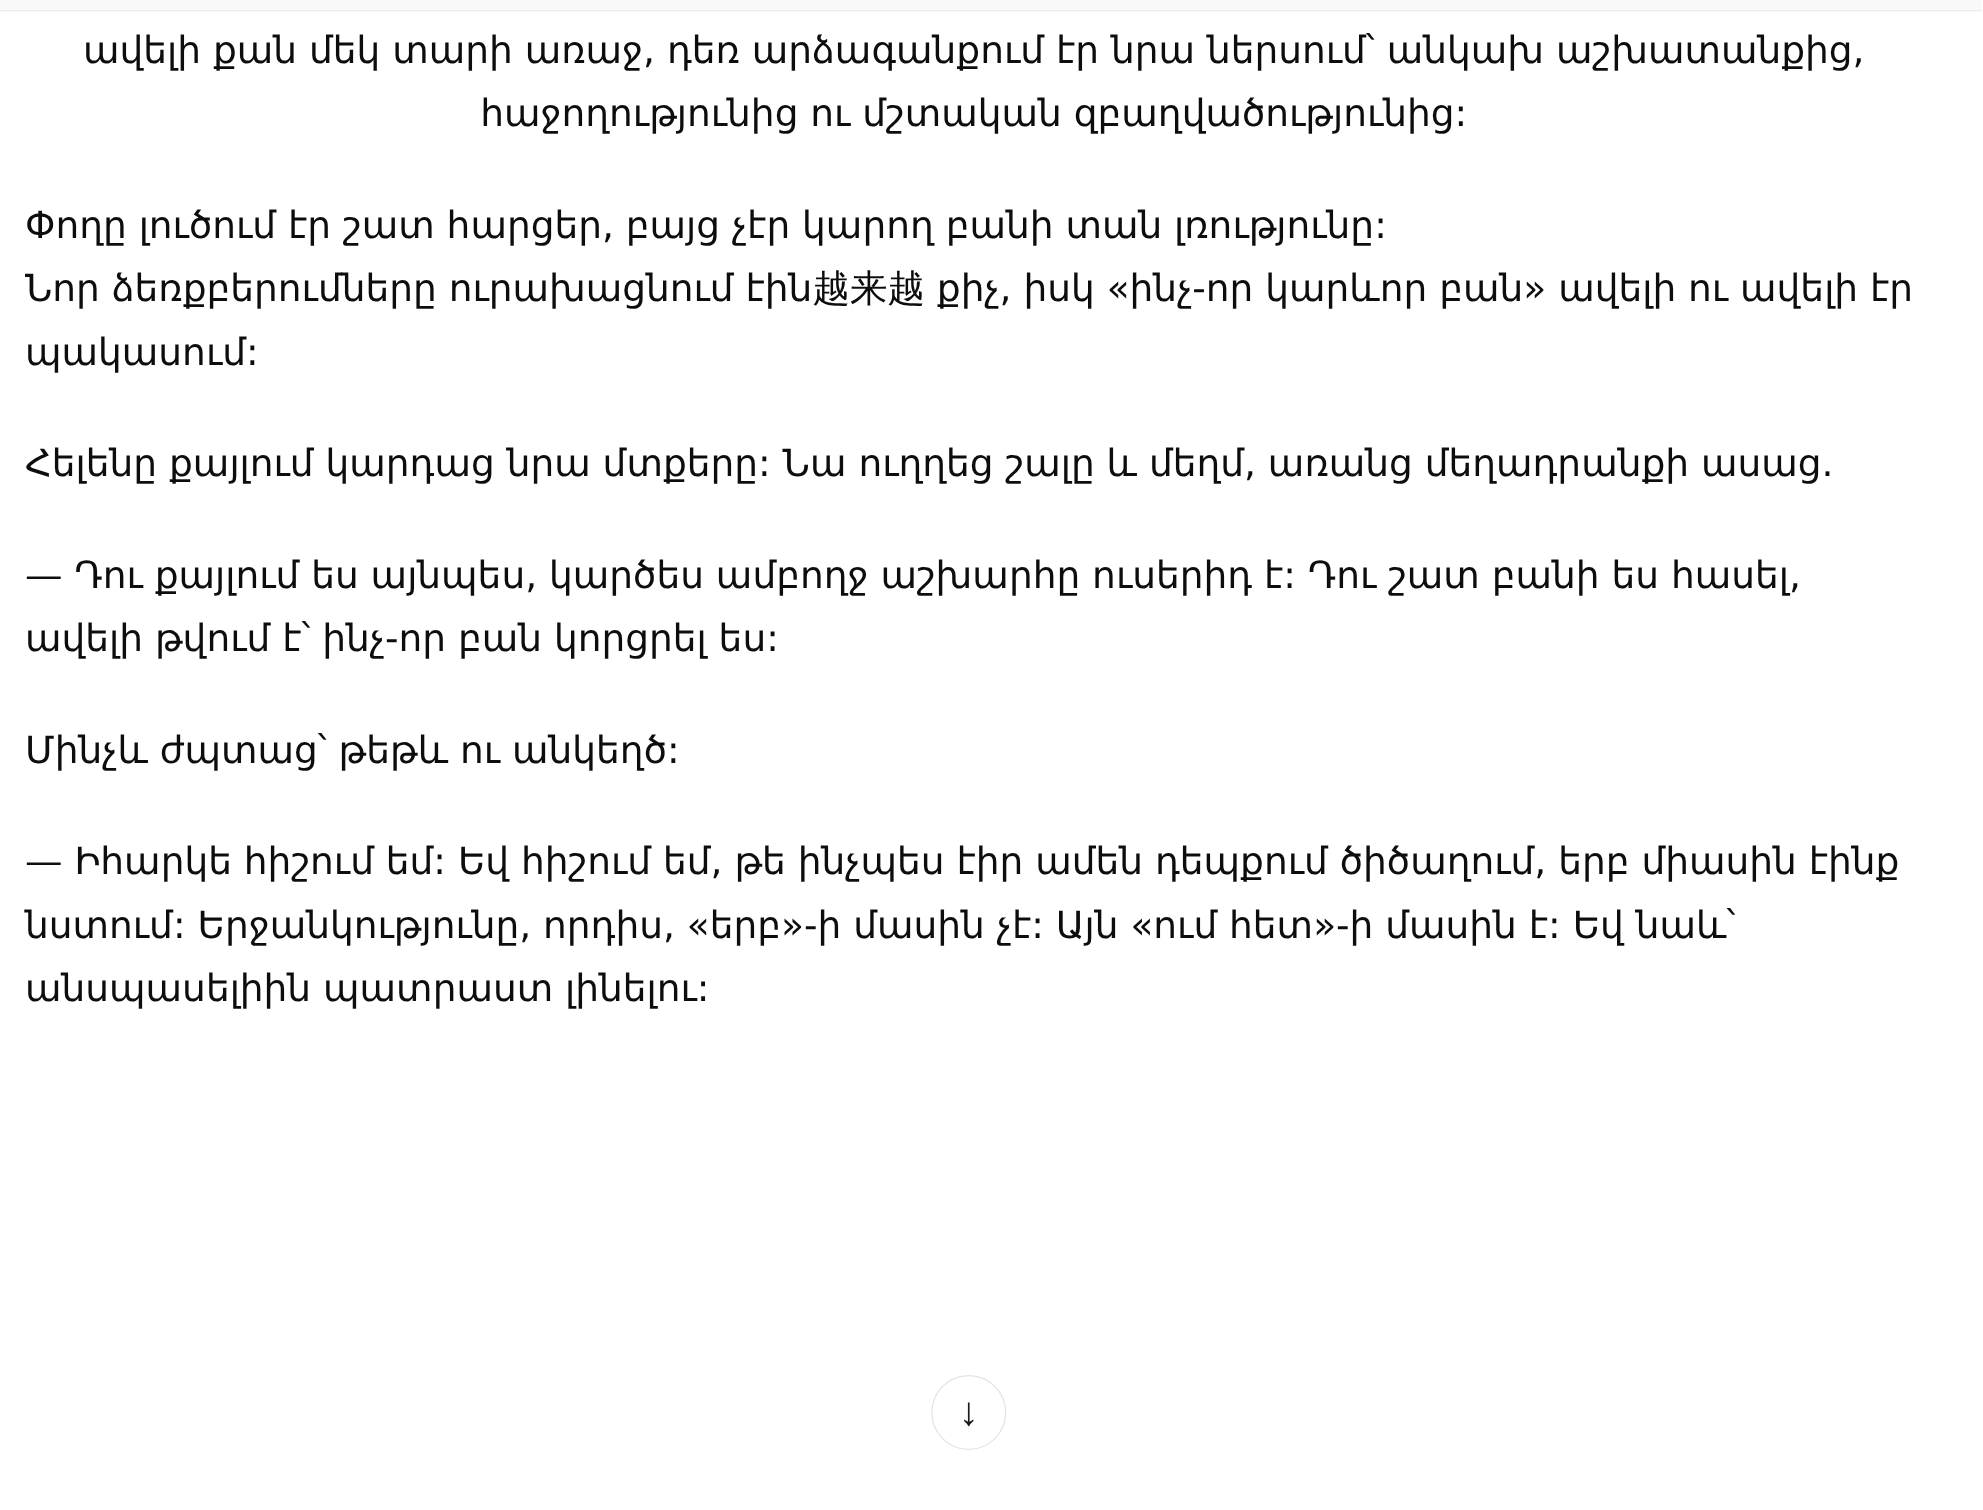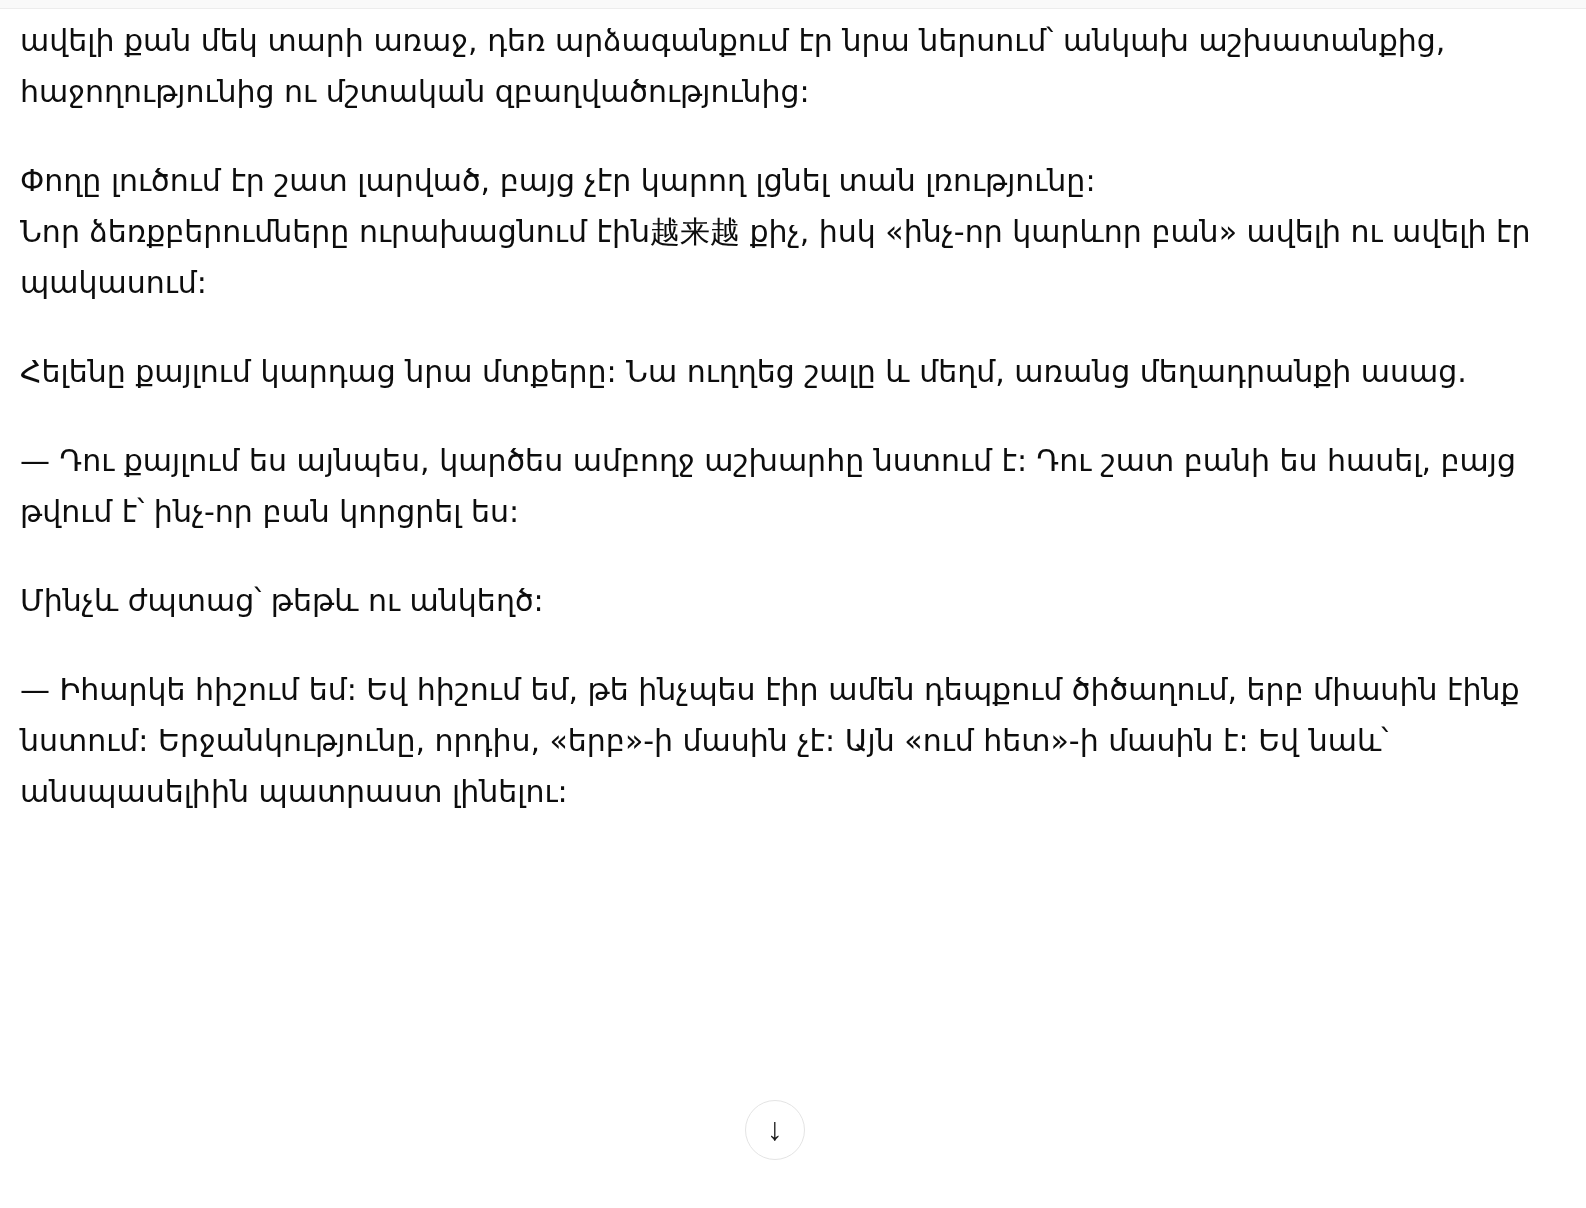--- a/index.html
+++ b/index.html
@@ -25,20 +25,21 @@
     font-size: 30px;
     line-height: 51px;
     font-weight: 400;
     letter-spacing: 0;
   }
   .message-content p {
     margin: 38px 0;
   }
   .message-content p:first-child {
     margin-top: 6px;
+    text-align: center;
   }
   .line {
     display: block;
   }
   .scroll-btn {
     position: absolute;
     left: 745px;
     top: 1100px;
     width: 60px;
     height: 60px;
@@ -61,27 +62,27 @@
 </style>
 </head>
 <body>
 
 <div class="top-strip"></div>
 
 <main class="message-content">
   <p>ավելի քան մեկ տարի առաջ, դեռ արձագանքում էր նրա ներսում՝ անկախ աշխատանքից, հաջողությունից ու մշտական զբաղվածությունից:</p>
 
   <p>
-    <span class="line">Փողը լուծում էր շատ լարված, բայց չէր կարող լցնել տան լռությունը:</span>
+    <span class="line">Փողը լուծում էր շատ հարցեր, բայց չէր կարող բանի տան լռությունը:</span>
     <span class="line">Նոր ձեռքբերումները ուրախացնում էին越来越 քիչ, իսկ «ինչ-որ կարևոր բան» ավելի ու ավելի էր պակասում:</span>
   </p>
 
   <p>Հելենը քայլում կարդաց նրա մտքերը: Նա ուղղեց շալը և մեղմ, առանց մեղադրանքի ասաց.</p>
 
-  <p>— Դու քայլում ես այնպես, կարծես ամբողջ աշխարհը նստում է: Դու շատ բանի ես հասել, բայց թվում է՝ ինչ-որ բան կորցրել ես:</p>
+  <p>— Դու քայլում ես այնպես, կարծես ամբողջ աշխարհը ուսերիդ է: Դու շատ բանի ես հասել, ավելի թվում է՝ ինչ-որ բան կորցրել ես:</p>
 
 
 
   <p>Մինչև ժպտաց՝ թեթև ու անկեղծ:</p>
 
   <p>— Իհարկե հիշում եմ: Եվ հիշում եմ, թե ինչպես էիր ամեն դեպքում ծիծաղում, երբ միասին էինք նստում: Երջանկությունը, որդիս, «երբ»-ի մասին չէ: Այն «ում հետ»-ի մասին է: Եվ նաև՝ անսպասելիին պատրաստ լինելու:</p>
 </main>
 
 <button class="scroll-btn">
   <span class="arrow">↓</span>

